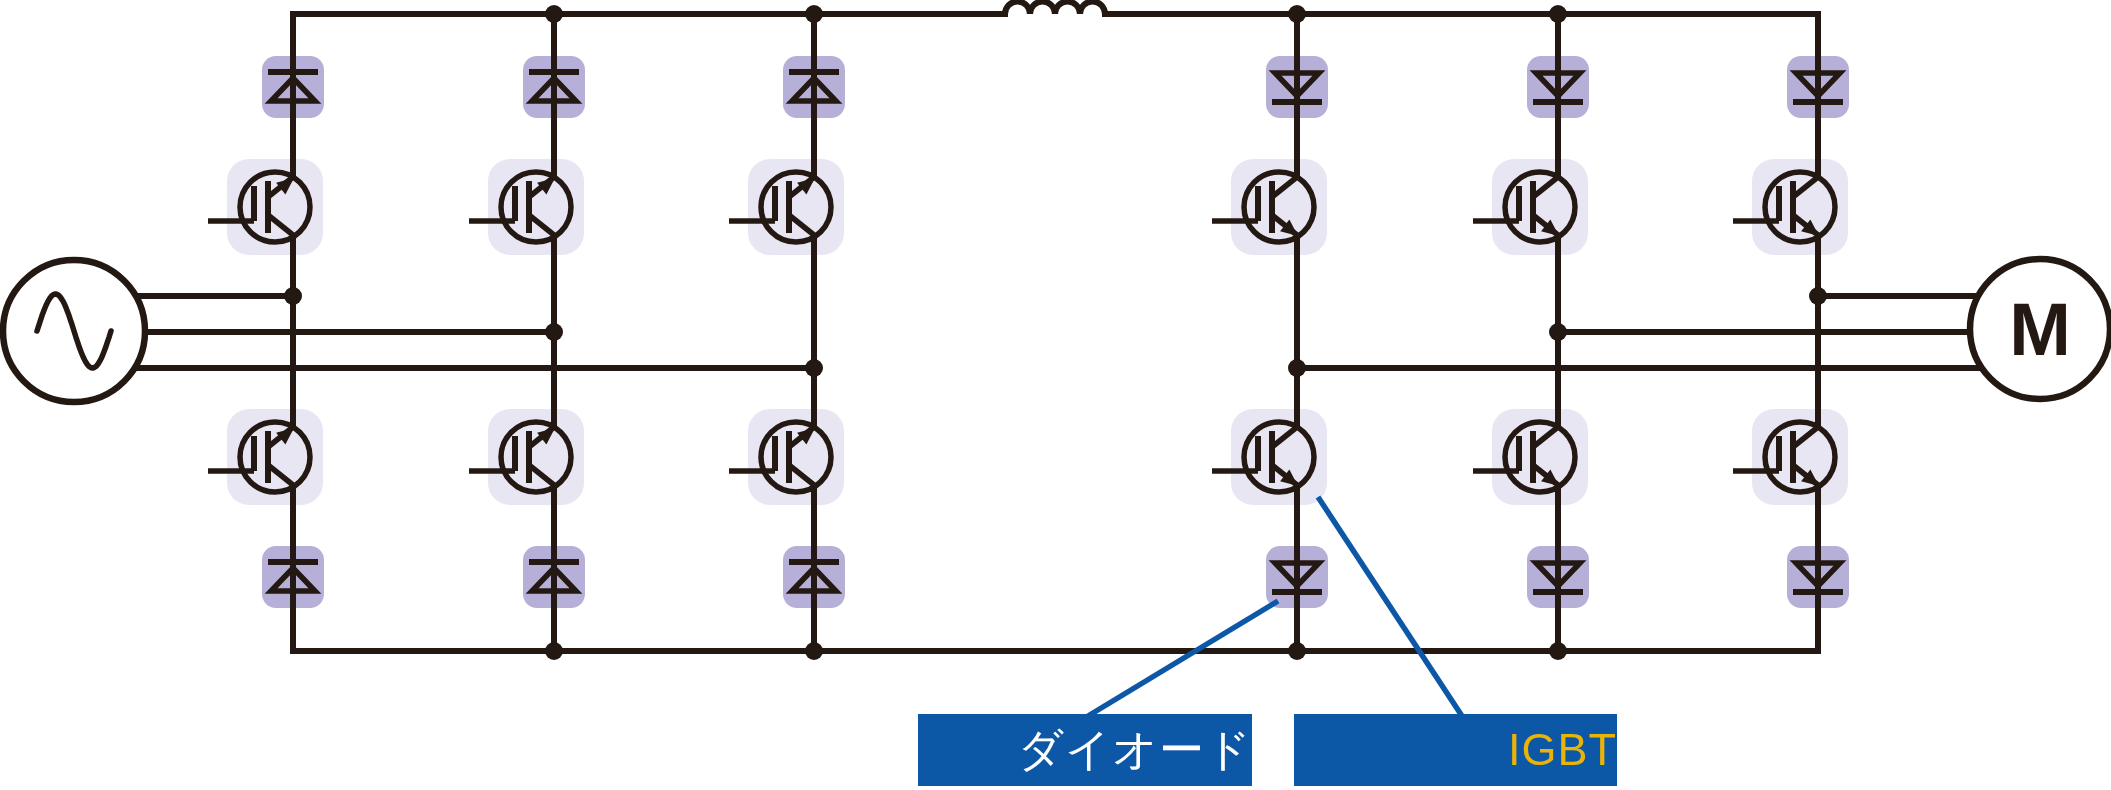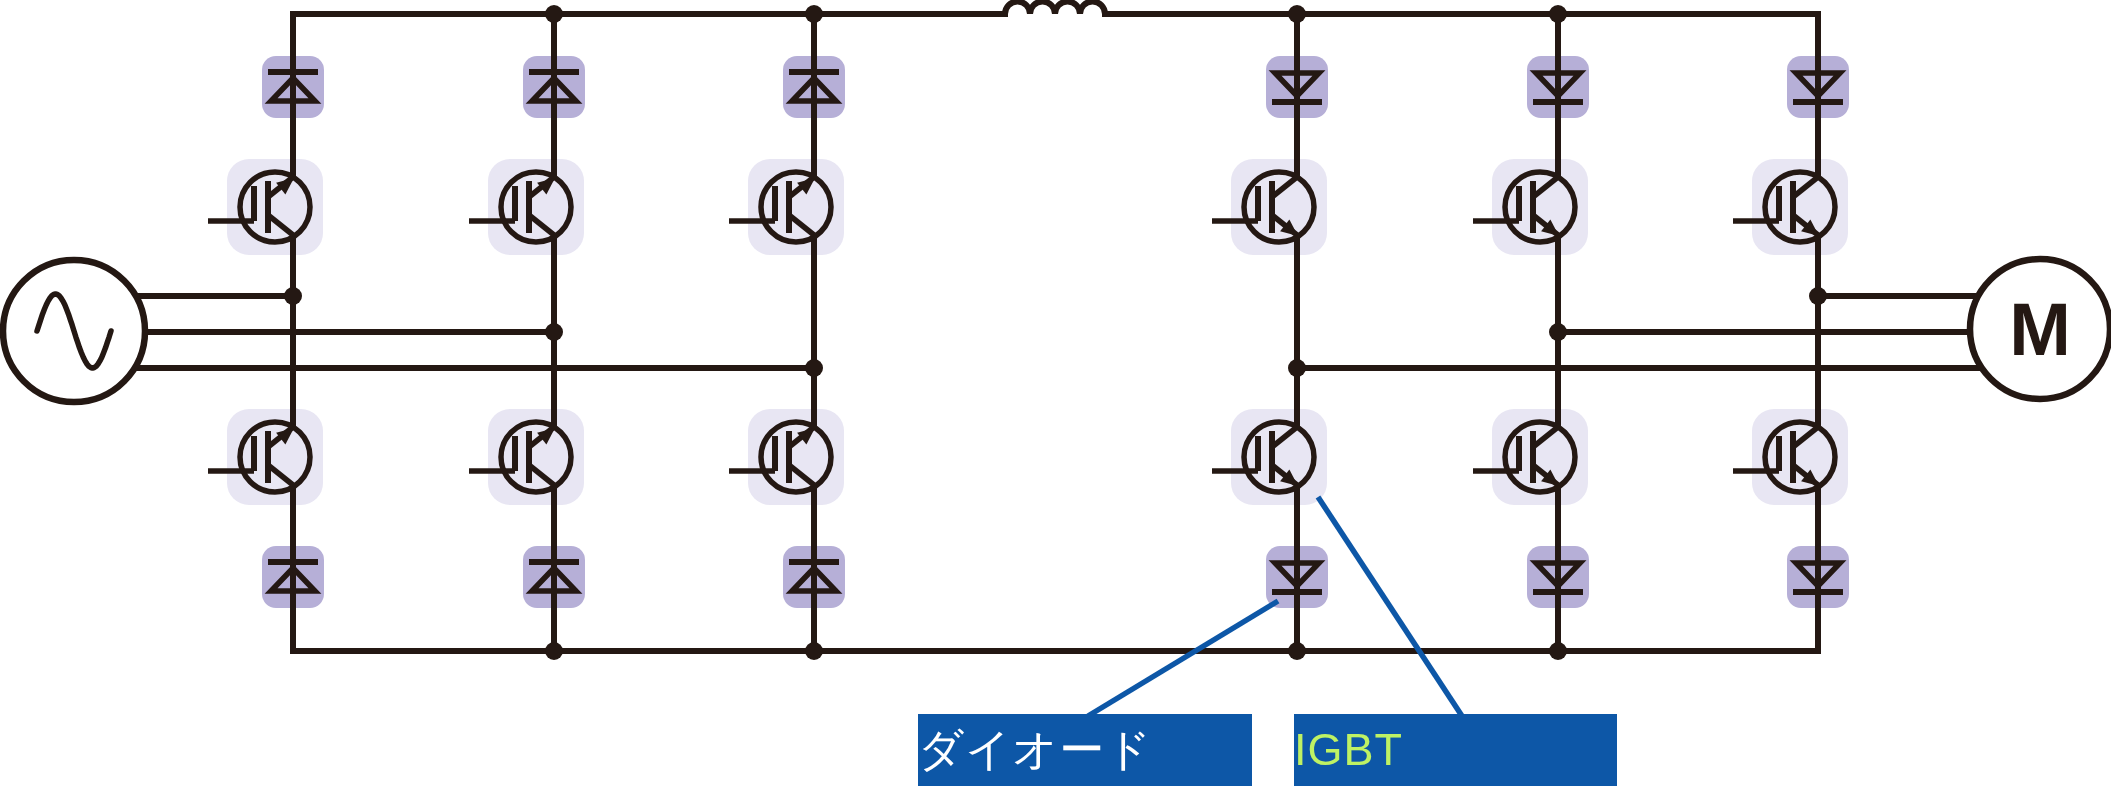--- a/index.html
+++ b/index.html
@@ -6,21 +6,21 @@
   #stage{
     position:relative;
     width:2111px;height:790px;
     background:#ffffff;
     font-family:"Liberation Sans", sans-serif;
     overflow:hidden;
   }
   #stage svg{position:absolute;left:0;top:0;}
   .callout-box{
     position:absolute;
-    display:flex;align-items:center;justify-content:flex-start;
+    display:flex;align-items:center;justify-content:flex-end;
     color:#fff;
     font-size:45px;
     letter-spacing:1px;
     user-select:none;
   }
 </style>
 </head>
 <body>
 
 <div id="stage">
@@ -201,16 +201,16 @@
       </g>
       <g stroke="#0d57a7" stroke-width="5.5">
         <line x1="1088" y1="716" x2="1278" y2="601"></line>
         <line x1="1462" y1="716" x2="1318" y2="497"></line>
       </g>
     </svg>
 
   <div class="callout-box" style="left: 918px; top: 714px; width: 334px; height: 72px; background: rgb(13, 87, 167); color: rgb(255, 255, 255);">
     <span>ダイオード</span>
   </div>
-  <div class="callout-box" style="left: 1294px; top: 714px; width: 323px; height: 72px; background: rgb(13, 87, 167); color: #bef264;">
+  <div class="callout-box" style="left: 1294px; top: 714px; width: 323px; height: 72px; background: rgb(13, 87, 167); color: #eab308;">
     <span>IGBT</span>
   </div>
 </div>
 
 </body></html>

